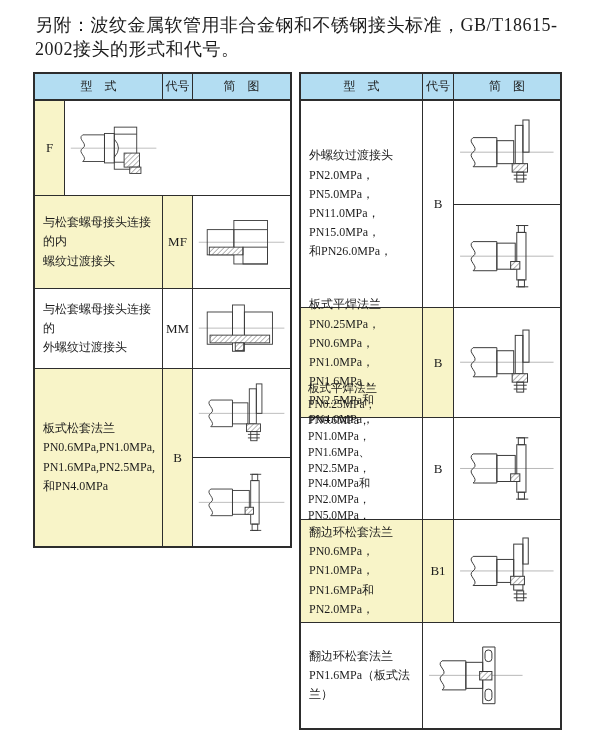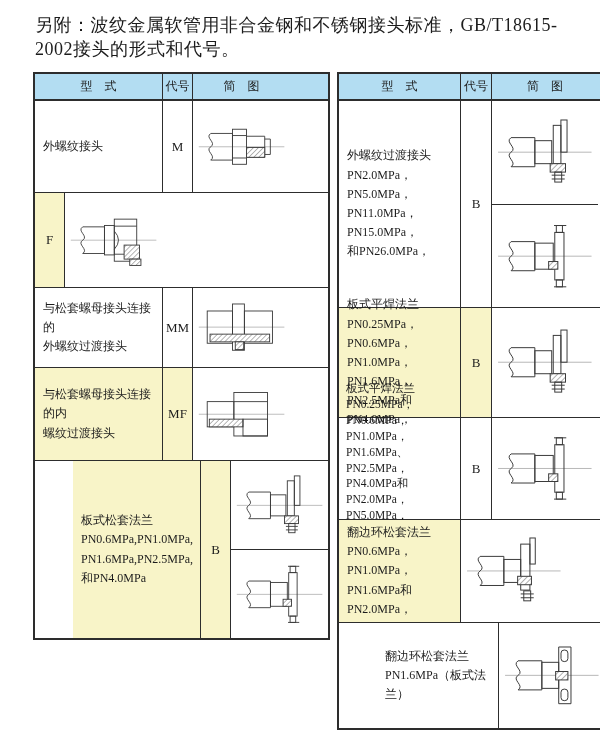--- a/index.html
+++ b/index.html
@@ -27,21 +27,21 @@
     display: flex;
     height: 27px;
     background: var(--header-bg);
     border-bottom: 2px solid var(--border);
   }
   .th {
     display: flex; align-items: center; justify-content: center;
     font-size: 12px; font-weight: normal;
   }
   .tr { display: flex; border-bottom: 1.5px solid var(--border); }
-  .tr:last-child { border-bottom: none; padding-left: 38px; }
+  .tr:last-child { border-bottom: none; }
   .c-type, .c-code { border-right: 1.5px solid var(--border); }
   .td.c-type {
     display: flex; align-items: center;
     padding: 4px 3px 4px 8px;
     font-size: 12px; line-height: 1.6;
   }
   .td.c-type span { white-space: pre-line; }
   .td.c-type.tight { font-size: 11.5px; line-height: 1.38; padding-left: 7px; }
   .td.c-code {
     display: flex; align-items: center; justify-content: center;
@@ -79,45 +79,20 @@
 
   <div class="tables">
 
     <div class="tbl left">
       <div class="thead">
         <div class="th c-type">型　式</div>
         <div class="th c-code">代号</div>
         <div class="th c-diag">简　图</div>
       </div>
 
-      <div class="tr" style="height:92px">
-        <div class="td c-type">
-            <span>外螺纹接头</span>
-          </div>
-        <div class="td c-code">
-            <span>M</span>
-          </div>
-        <div class="td c-diag">
-            <div class="sub">
-              <svg viewBox="0 0 130 90" preserveAspectRatio="xMidYMid meet">
-                <g fill="none" stroke="#3b3b3b" stroke-width="1.3">
-                  <line class="cl" x1="4" y1="45" x2="126" y2="45"></line>
-                  <path d="M21 26 H52 V64 H21"></path>
-                  <path d="M21 26 C12 32 30 39 21 45 C12 51 30 58 21 64"></path>
-                  <rect x="52" y="20" width="20" height="50"></rect>
-                  <line x1="52" y1="29" x2="72" y2="29"></line>
-                  <line x1="52" y1="61" x2="72" y2="61"></line>
-                  <path d="M72 30 H98 V60 H72"></path>
-                  <path d="M98 34 h8 v22 h-8"></path>
-                  <rect x="72" y="46" width="26" height="14" fill="url(#hatch)"></rect>
-                </g>
-              </svg>
-            </div>
-          </div>
-      </div>
 
       <div class="tr hl" style="height:95px">
         <div class="td c-code">
             <span>F</span>
           </div>
         <div class="td c-diag">
             <div class="sub">
               <svg viewBox="0 0 130 90" preserveAspectRatio="xMidYMid meet">
                 <g fill="none" stroke="#3b3b3b" stroke-width="1.3">
                   <line class="cl" x1="4" y1="45" x2="126" y2="45"></line>
@@ -129,62 +104,62 @@
                   <line x1="66" y1="65" x2="98" y2="65"></line>
                   <path d="M66 32 q12 13 0 26"></path>
                   <rect x="80" y="52" width="22" height="20" fill="url(#hatch)"></rect>
                   <rect x="88" y="72" width="16" height="9" fill="url(#hatch)"></rect>
                 </g>
               </svg>
             </div>
           </div>
       </div>
 
+      <div class="tr hl" style="height:93px">
+        <div class="td c-type">
+            <span>与松套螺母接头连接的内
+螺纹过渡接头</span>
+          </div>
+        <div class="td c-code">
+            <span>MF</span>
+          </div>
+        <div class="td c-diag">
+            <div class="sub">
+              <svg viewBox="0 0 130 90" preserveAspectRatio="xMidYMid meet">
+                <g fill="none" stroke="#3b3b3b" stroke-width="1.3">
+                  <line class="cl" x1="4" y1="45" x2="126" y2="45"></line>
+                  <rect x="16" y="27" width="38" height="36"></rect>
+                  <rect x="54" y="14" width="48" height="62"></rect>
+                  <line x1="54" y1="27" x2="102" y2="27"></line>
+                  <rect x="19" y="52" width="48" height="11" fill="url(#hatch)"></rect>
+                  <rect x="67" y="52" width="35" height="24"></rect>
+                </g>
+              </svg>
+            </div>
+          </div>
+      </div>
+
       <div class="tr" style="height:80px">
         <div class="td c-type">
             <span>与松套螺母接头连接的
 外螺纹过渡接头</span>
           </div>
         <div class="td c-code">
             <span>MM</span>
           </div>
         <div class="td c-diag">
             <div class="sub">
               <svg viewBox="0 0 130 90" preserveAspectRatio="xMidYMid meet">
                 <g fill="none" stroke="#3b3b3b" stroke-width="1.3">
                   <line class="cl" x1="4" y1="45" x2="126" y2="45"></line>
                   <rect x="16" y="22" width="36" height="46"></rect>
                   <rect x="52" y="12" width="17" height="66"></rect>
                   <rect x="69" y="22" width="40" height="46"></rect>
                   <rect x="20" y="55" width="85" height="11" fill="url(#hatch)"></rect>
                   <rect x="56" y="66" width="12" height="11" fill="url(#hatch)"></rect>
-                </g>
-              </svg>
-            </div>
-          </div>
-      </div>
-
-      <div class="tr hl" style="height:93px">
-        <div class="td c-type">
-            <span>与松套螺母接头连接的内
-螺纹过渡接头</span>
-          </div>
-        <div class="td c-code">
-            <span>MF</span>
-          </div>
-        <div class="td c-diag">
-            <div class="sub">
-              <svg viewBox="0 0 130 90" preserveAspectRatio="xMidYMid meet">
-                <g fill="none" stroke="#3b3b3b" stroke-width="1.3">
-                  <line class="cl" x1="4" y1="45" x2="126" y2="45"></line>
-                  <rect x="16" y="27" width="38" height="36"></rect>
-                  <rect x="54" y="14" width="48" height="62"></rect>
-                  <line x1="54" y1="27" x2="102" y2="27"></line>
-                  <rect x="19" y="52" width="48" height="11" fill="url(#hatch)"></rect>
-                  <rect x="67" y="52" width="35" height="24"></rect>
                 </g>
               </svg>
             </div>
           </div>
       </div>
 
 
       <div class="tr hl" style="height:177px">
         <div class="td c-type">
             <span>板式松套法兰
@@ -346,20 +321,23 @@
             </div>
           </div>
       </div>
 
       <div class="tr hl" style="height:103px">
         <div class="td c-type">
             <span>翻边环松套法兰
 PN0.6MPa，PN1.0MPa，
 PN1.6MPa和PN2.0MPa，</span>
           </div>
+        <div class="td c-code">
+            <span>B1</span>
+          </div>
         <div class="td c-diag">
             <div class="sub">
               <svg viewBox="0 0 130 90" preserveAspectRatio="xMidYMid meet">
                 <g fill="none" stroke="#3b3b3b" stroke-width="1.3">
                   <line class="cl" x1="4" y1="45" x2="126" y2="45"></line>
                   <path d="M21 26 H52 V64 H21"></path>
                   <path d="M21 26 C12 32 30 39 21 45 C12 51 30 58 21 64"></path>
                   <rect x="52" y="30" width="22" height="30"></rect>
                   <rect x="74" y="10" width="12" height="60"></rect>
                   <rect x="86" y="2" width="7" height="34"></rect>

